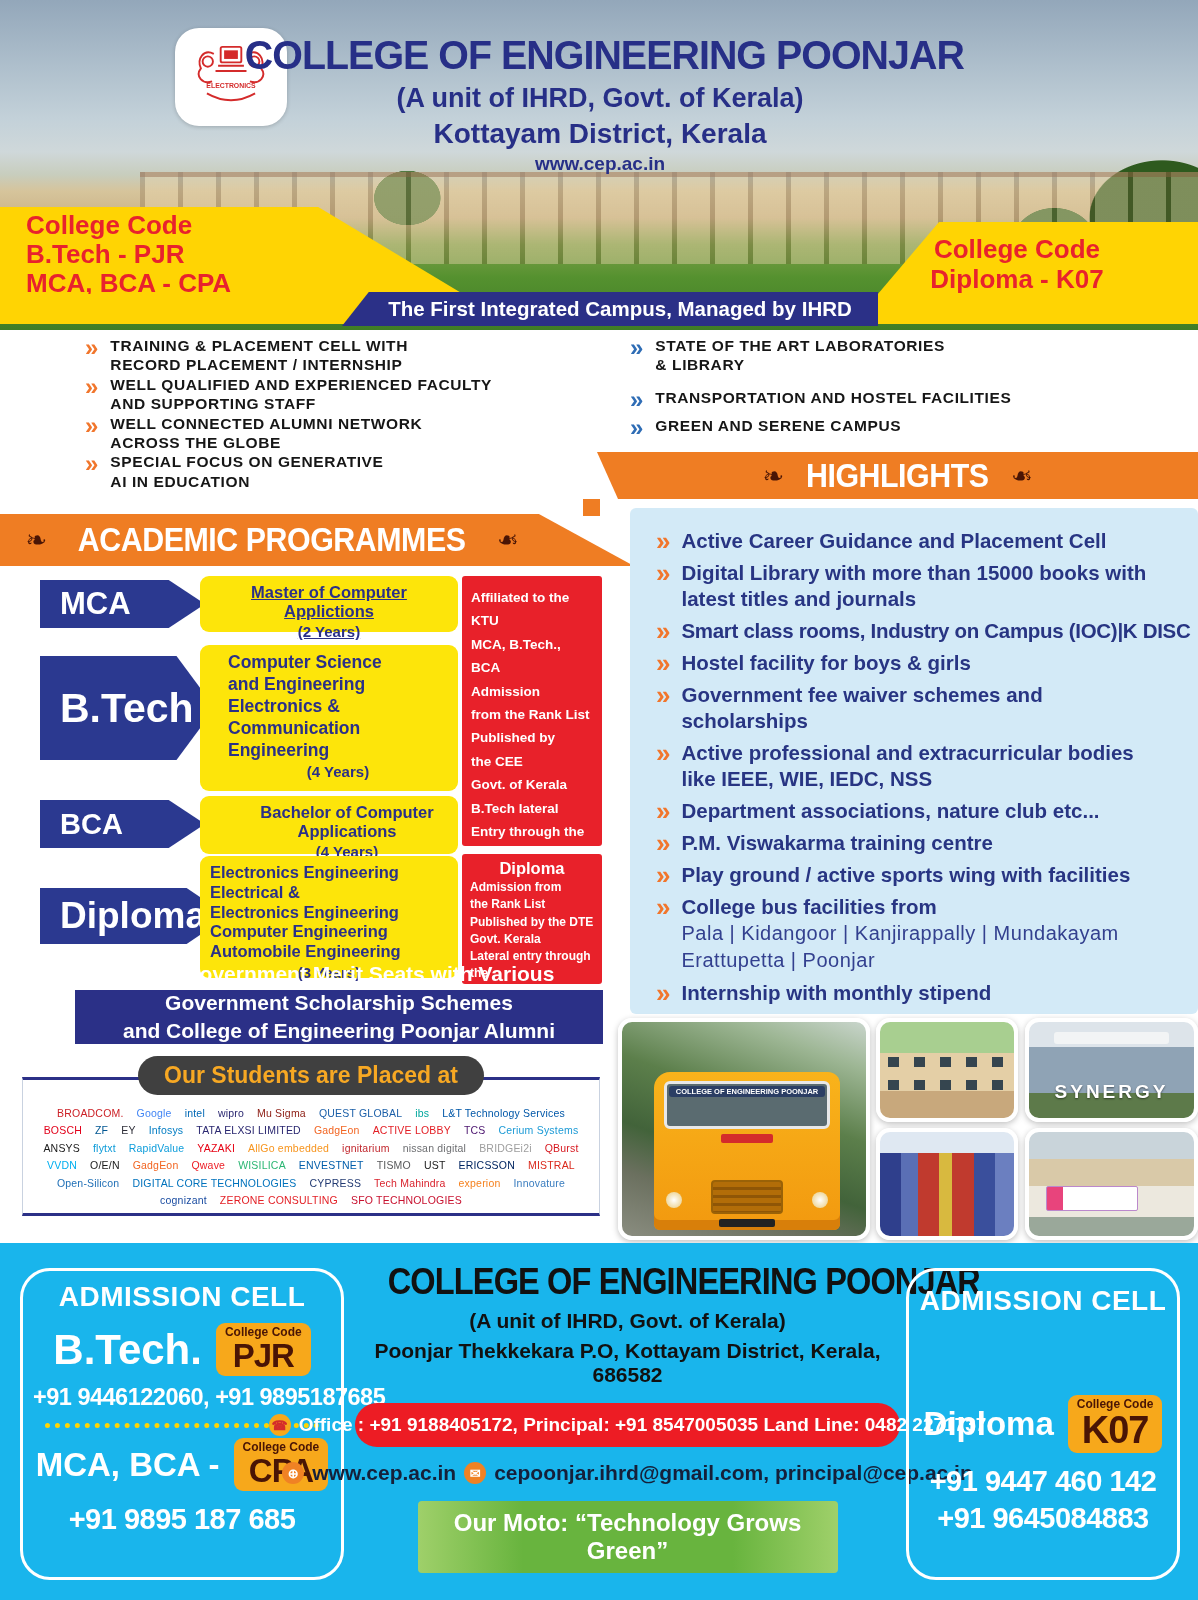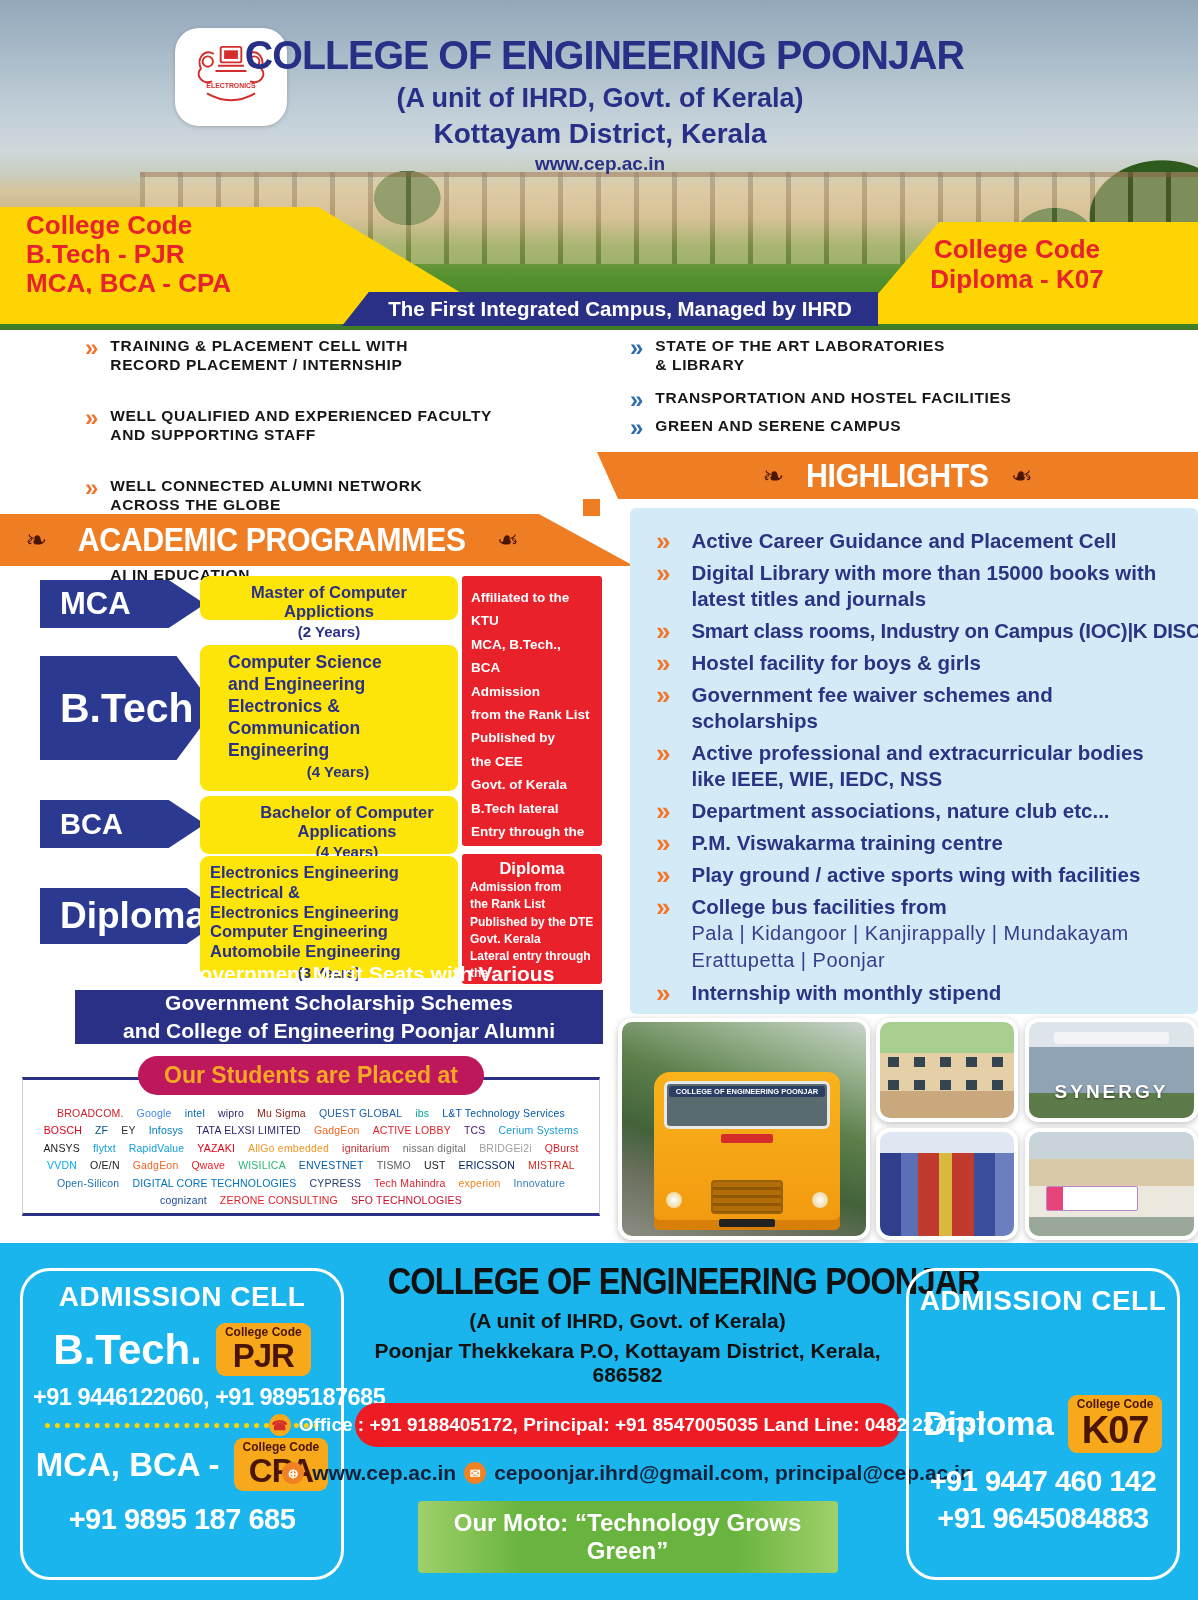--- a/index.html
+++ b/index.html
@@ -32,21 +32,21 @@
   .code-right { right:0; top:222px; width:332px; height:86px; clip-path:polygon(22% 0,100% 0,100% 100%,0 100%);
     font-size:26px; line-height:30px; padding:12px 30px 0 0; text-align:center; }
   .band-yellow { position:absolute; left:0; top:294px; width:1198px; height:30px; background:#ffd403; }
   .ribbon { position:absolute; left:342px; top:292px; width:536px; height:34px; background:#2b3087;
     clip-path:polygon(5% 0,100% 0,100% 100%,0 100%); color:#fff; font-weight:bold; font-size:20.5px;
     display:flex; align-items:center; justify-content:center; padding-left:20px; }
 
   
   .features { position:absolute; left:0; top:336px; width:1198px; display:flex; }
   .fcol { display:flex; flex-direction:column; }
-  .fcol.l { margin-left:85px; width:480px; gap:31px; }
+  .fcol.l { margin-left:85px; width:480px; gap:0; }
   .fcol.r { margin-left:65px; width:540px; gap:13px; }
   .feat { display:flex; gap:12px; align-items:flex-start; }
   .feat.tight { margin-top:-9px; }
   .arr { font-weight:bold; line-height:1; }
   .arr.o::before { content:"»"; color:#f1762c; font-size:24px; }
   .arr.b::before { content:"»"; color:#2f6db5; font-size:24px; }
   .ftext .fl { display:block; font-size:15.5px; font-weight:bold; color:#161616; letter-spacing:.6px; line-height:1.25; }
 
   
   .hl-banner { position:absolute; left:597px; top:452px; width:601px; height:47px; background:#ef7d23;
@@ -60,40 +60,40 @@
 
   
   .arrow-label { position:absolute; background:#2b3990; color:#fff; font-weight:bold;
     clip-path:polygon(0 0,78% 0,100% 50%,78% 100%,0 100%); display:flex; align-items:center; padding-left:20px; }
   .al-mca { left:40px; top:580px; width:165px; height:48px; font-size:31px; }
   .al-btech { left:40px; top:656px; width:175px; height:104px; font-size:41px; }
   .al-bca { left:40px; top:800px; width:165px; height:48px; font-size:29px; }
   .al-dip { left:40px; top:888px; width:188px; height:56px; font-size:37px; }
   .ybox { position:absolute; left:200px; width:258px; background:#fde50a; border-radius:9px;
     color:#2b3087; font-weight:bold; padding:7px 10px; }
-  .yb-mca { top:576px; height:44px; text-align:center; font-size:16.5px; }
+  .yb-mca { top:576px; height:56px; text-align:center; font-size:16.5px;text-decoration:underline; }
   .yb-btech { top:645px; height:146px; font-size:17.5px; padding-left:28px; line-height:1.25; }
   .yb-bca { top:796px; height:58px; text-align:center; font-size:16.5px;padding-left:46px; }
   .yb-dip { top:856px; height:122px; font-size:16.5px; line-height:1.2; }
   .yline { display:block; }
   .years { display:block; text-align:center; font-size:15px; margin-top:2px; }
   .redbox { position:absolute; left:462px; width:140px; background:#e8212a; color:#fff; font-weight:bold; border-radius:3px; }
   .rb-ktu { top:576px; height:270px; font-size:13.5px; padding:10px 9px; }
   .rb-ktu .rline { display:block; line-height:23.4px; }
   .rb-dip { top:854px; height:130px; font-size:12px; padding:5px 8px; }
   .rb-dip .rtitle { display:block; text-align:center; font-size:16.5px; margin-bottom:1px; }
   .rb-dip .rline { display:block; line-height:17.3px; }
   .merit { position:absolute; left:75px; top:990px; width:528px; height:54px; background:#2b3087; color:#fff;
     font-weight:bold; font-size:21px; text-align:center; display:flex; flex-direction:column; justify-content:center; line-height:1.35; }
 
   
   .hl-panel { position:absolute; left:630px; top:508px; width:568px; height:506px; background:#d3eaf7; border-radius:6px;
     padding:20px 14px 8px 26px; }
   .hl-list { list-style:none; }
-  .hl { display:flex; gap:21px; margin-bottom:6px; align-items:flex-start; }
+  .hl { display:flex; gap:11px; margin-bottom:6px; align-items:flex-start; }
   .hl .arr.o::before { font-size:26px; }
   .htext { max-width:478px; }
   .ht { display:block; color:#283583; font-weight:bold; font-size:20.5px; line-height:26px; }
   .ht.nowrap { white-space:nowrap; letter-spacing:-.3px; }
   .hsub { display:block; color:#33408f; font-size:20px; line-height:27px; letter-spacing:.5px; }
 
   
   .photo { position:absolute; border:4px solid #fff; border-radius:14px; overflow:hidden; box-shadow:0 2px 6px rgba(0,0,0,.25); }
   .bus-photo { left:618px; top:1018px; width:252px; height:222px;
     background:linear-gradient(200deg,#c9d5cc 0%,#9db694 16%,#5c7f4b 40%,#42633a 62%,#6b705f 78%,#8a8d80 100%); }
@@ -124,21 +124,21 @@
   .ph-group { left:1025px; top:1128px; width:173px; height:112px;
     background:linear-gradient(180deg,#c9d4da 0 26%,#d9c9a8 26% 52%,#ece8de 52% 82%,#9aa89a 82% 100%); }
   .ph-group::after { content:""; position:absolute; top:52%; left:10%; width:55%; height:22%;
     background:linear-gradient(90deg,#e8447c 0 18%,#fff 18% 100%); border:1px solid #b8c; border-radius:2px; }
 
   
   .placed { position:absolute; left:22px; top:1056px; width:578px; height:160px; }
   .placed-box { position:absolute; top:21px; left:0; right:0; bottom:0; background:#fff;
     border-top:3px solid #2b3087; border-bottom:3px solid #2b3087; border-left:1px solid #c9d2e0; border-right:1px solid #c9d2e0;
     padding:26px 10px 6px 10px; }
-  .placed-pill { position:absolute; top:0; left:50%; transform:translateX(-50%); z-index:2; background:#be185d;
+  .placed-pill { position:absolute; top:0; left:50%; transform:translateX(-50%); z-index:2; background:#404040;
     color:#f7a823; font-weight:bold; font-size:23px; padding:6px 26px; border-radius:22px; white-space:nowrap; }
   .logo-grid { display:flex; flex-wrap:wrap; justify-content:center; align-content:space-around; gap:4px 13px; height:100%; }
   .chip { font-size:10.5px; font-weight:normal; letter-spacing:.2px; white-space:nowrap; }
 
   
   .footer { position:absolute; left:0; top:1243px; width:1198px; height:357px; background:#19b5ec; }
   .adm { position:absolute; border:3px solid #fff; border-radius:30px; color:#fff; text-align:center; }
   .adm-left { left:20px; top:25px; width:324px; height:312px; padding:10px 10px; }
   .adm-right { right:18px; top:25px; width:274px; height:312px; padding:14px 8px; }
   .adm-h { font-size:28px; font-weight:bold; letter-spacing:.5px; }

